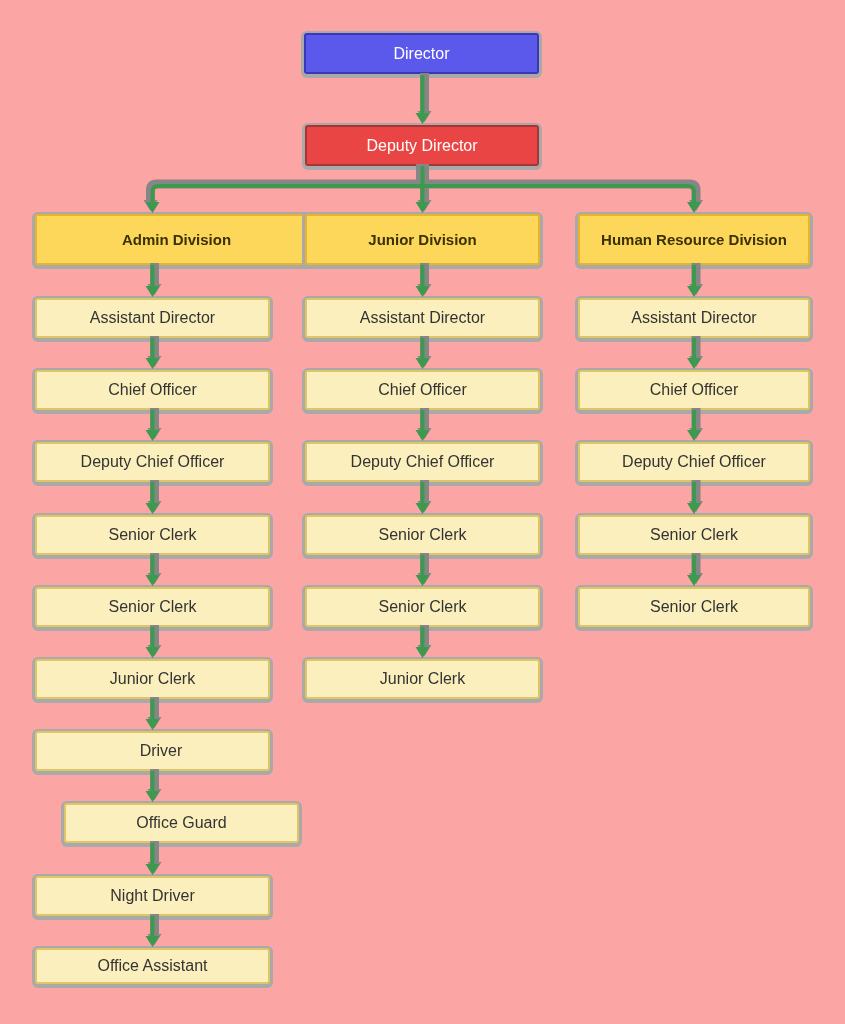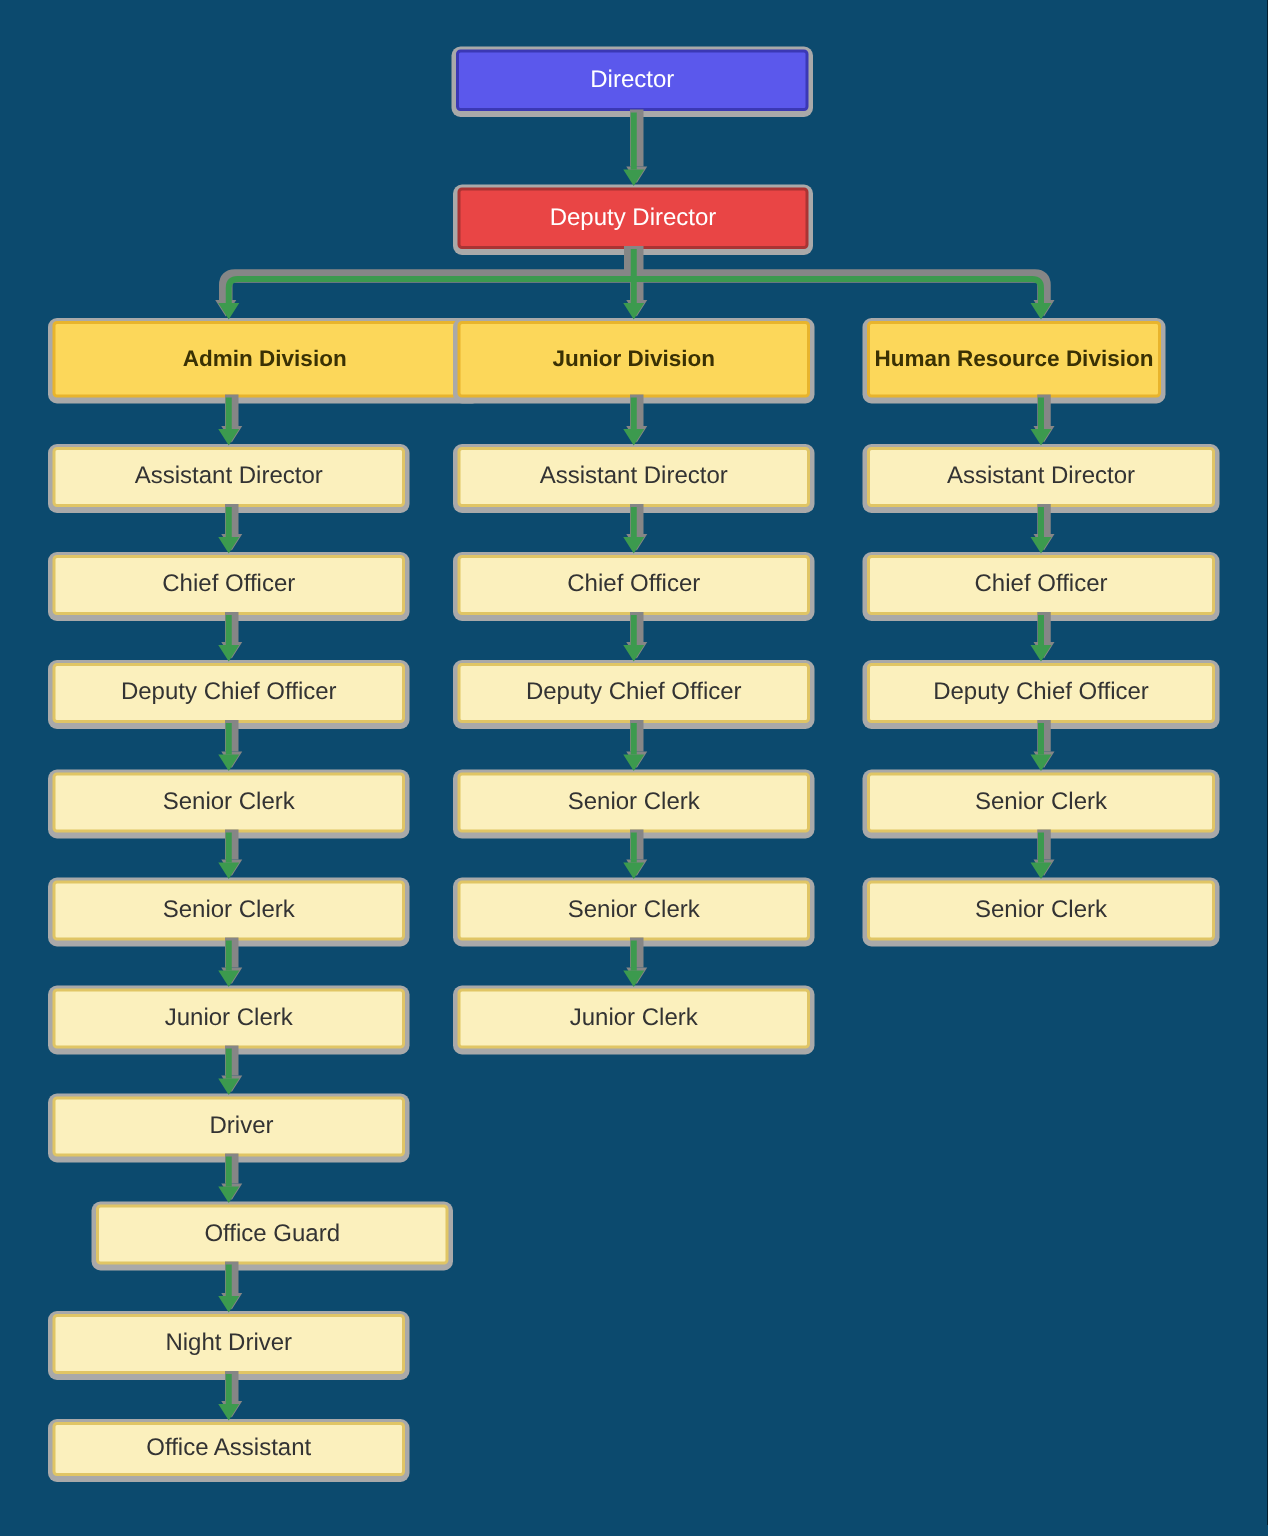--- a/index.html
+++ b/index.html
@@ -1,17 +1,17 @@
 <!DOCTYPE html>
 <html><head>
 <meta charset="utf-8">
 <style>
   html,body{margin:0;padding:0;background:#000;}
   .canvas{
-    position:relative;width:845px;height:1024px;background:#0c4a6e;overflow:hidden;
+    position:relative;width:845px;height:1024px;background:#fca5a5;overflow:hidden;
     font-family:"Liberation Sans","DejaVu Sans",sans-serif;
     text-decoration:underline;
   }
   .node{
     position:absolute;display:flex;align-items:center;justify-content:center;
     box-sizing:border-box;border-radius:3px;text-align:center;
     box-shadow:0 1px 0 3px #a9a9a9;
   }
   .node-director{
     background:#5b58ec;border:2px solid #3b38b5;color:#ffffff;
@@ -39,21 +39,21 @@
 <body>
 
 <div class="canvas">
 
   <div class="node node-director" style="left:304px;top:33px;width:235px;height:41px;">Director</div>
 
   <div class="node node-deputy" style="left:305px;top:125px;width:234px;height:41px;">Deputy Director</div>
 
   <div class="node node-division" style="left:35px;top:214px;width:283px;height:51px;">Admin Division</div>
   <div class="node node-division" style="left:305px;top:214px;width:235px;height:51px;">Junior Division</div>
-  <div class="node node-division" style="left:578px;top:214px;width:196px;height:51px;">Human Resource Division</div>
+  <div class="node node-division" style="left:578px;top:214px;width:232px;height:51px;">Human Resource Division</div>
 
   <div class="node node-role" style="left:35px;top:298px;width:235px;height:40px;">Assistant Director</div>
   <div class="node node-role" style="left:35px;top:370px;width:235px;height:40px;">Chief Officer</div>
   <div class="node node-role" style="left:35px;top:442px;width:235px;height:40px;">Deputy Chief Officer</div>
   <div class="node node-role" style="left:35px;top:515px;width:235px;height:40px;">Senior Clerk</div>
   <div class="node node-role" style="left:35px;top:587px;width:235px;height:40px;">Senior Clerk</div>
   <div class="node node-role" style="left:35px;top:659px;width:235px;height:40px;">Junior Clerk</div>
   <div class="node node-role" style="left:35px;top:731px;width:235px;height:40px;padding-left:17px;">Driver</div>
   <div class="node node-role" style="left:35px;top:803px;width:235px;height:40px;margin-left:29px;">Office Guard</div>
   <div class="node node-role" style="left:35px;top:876px;width:235px;height:40px;">Night Driver</div>

